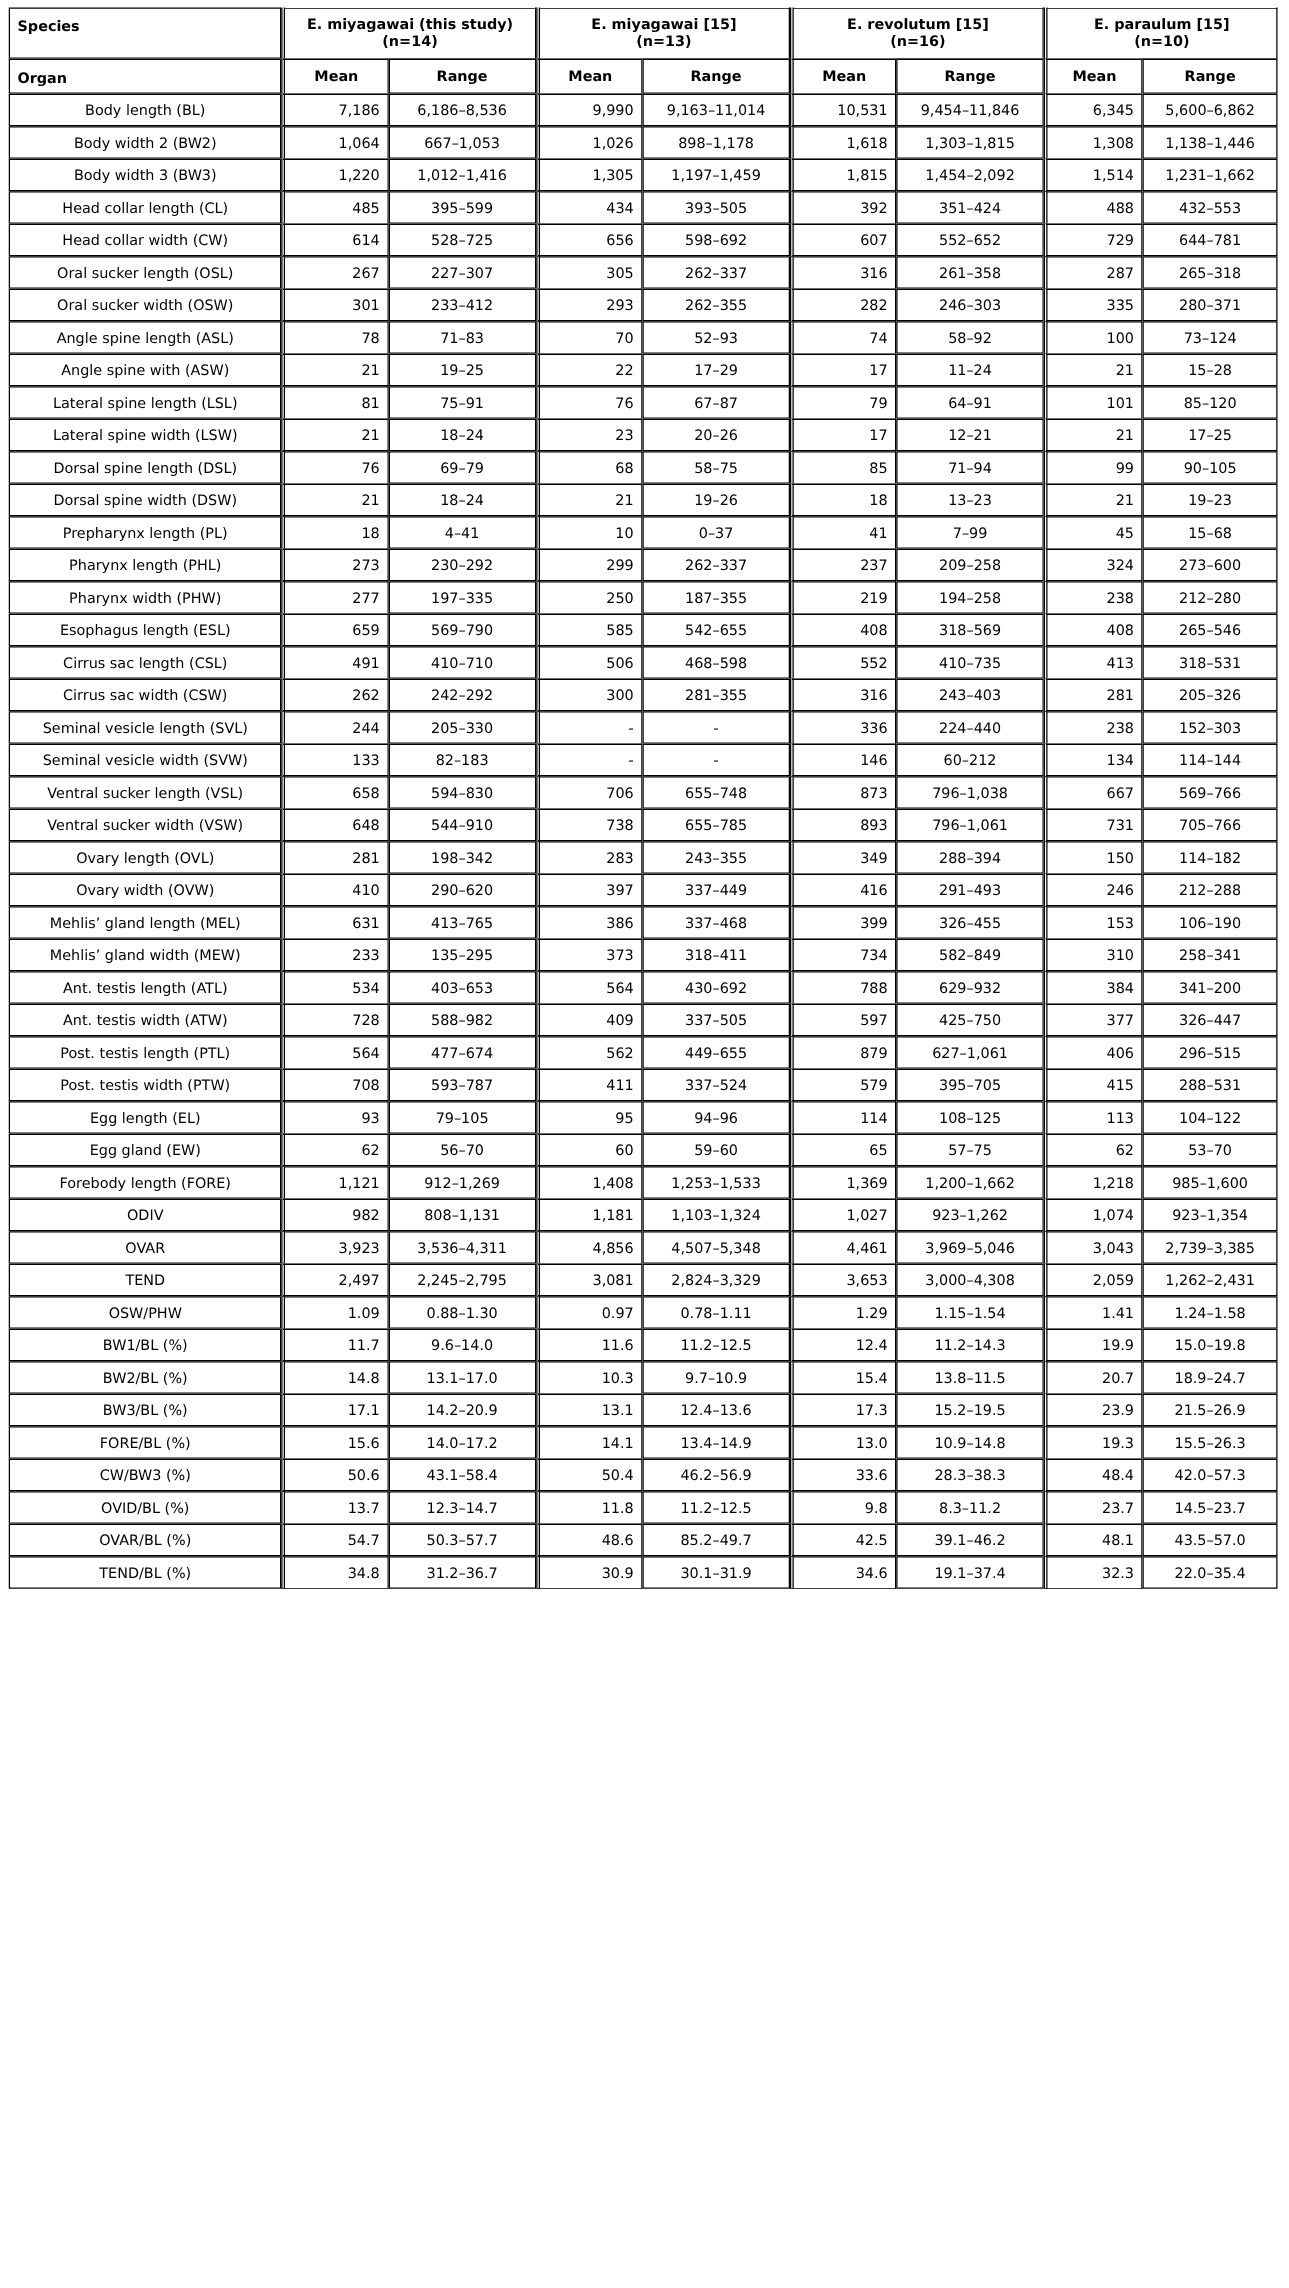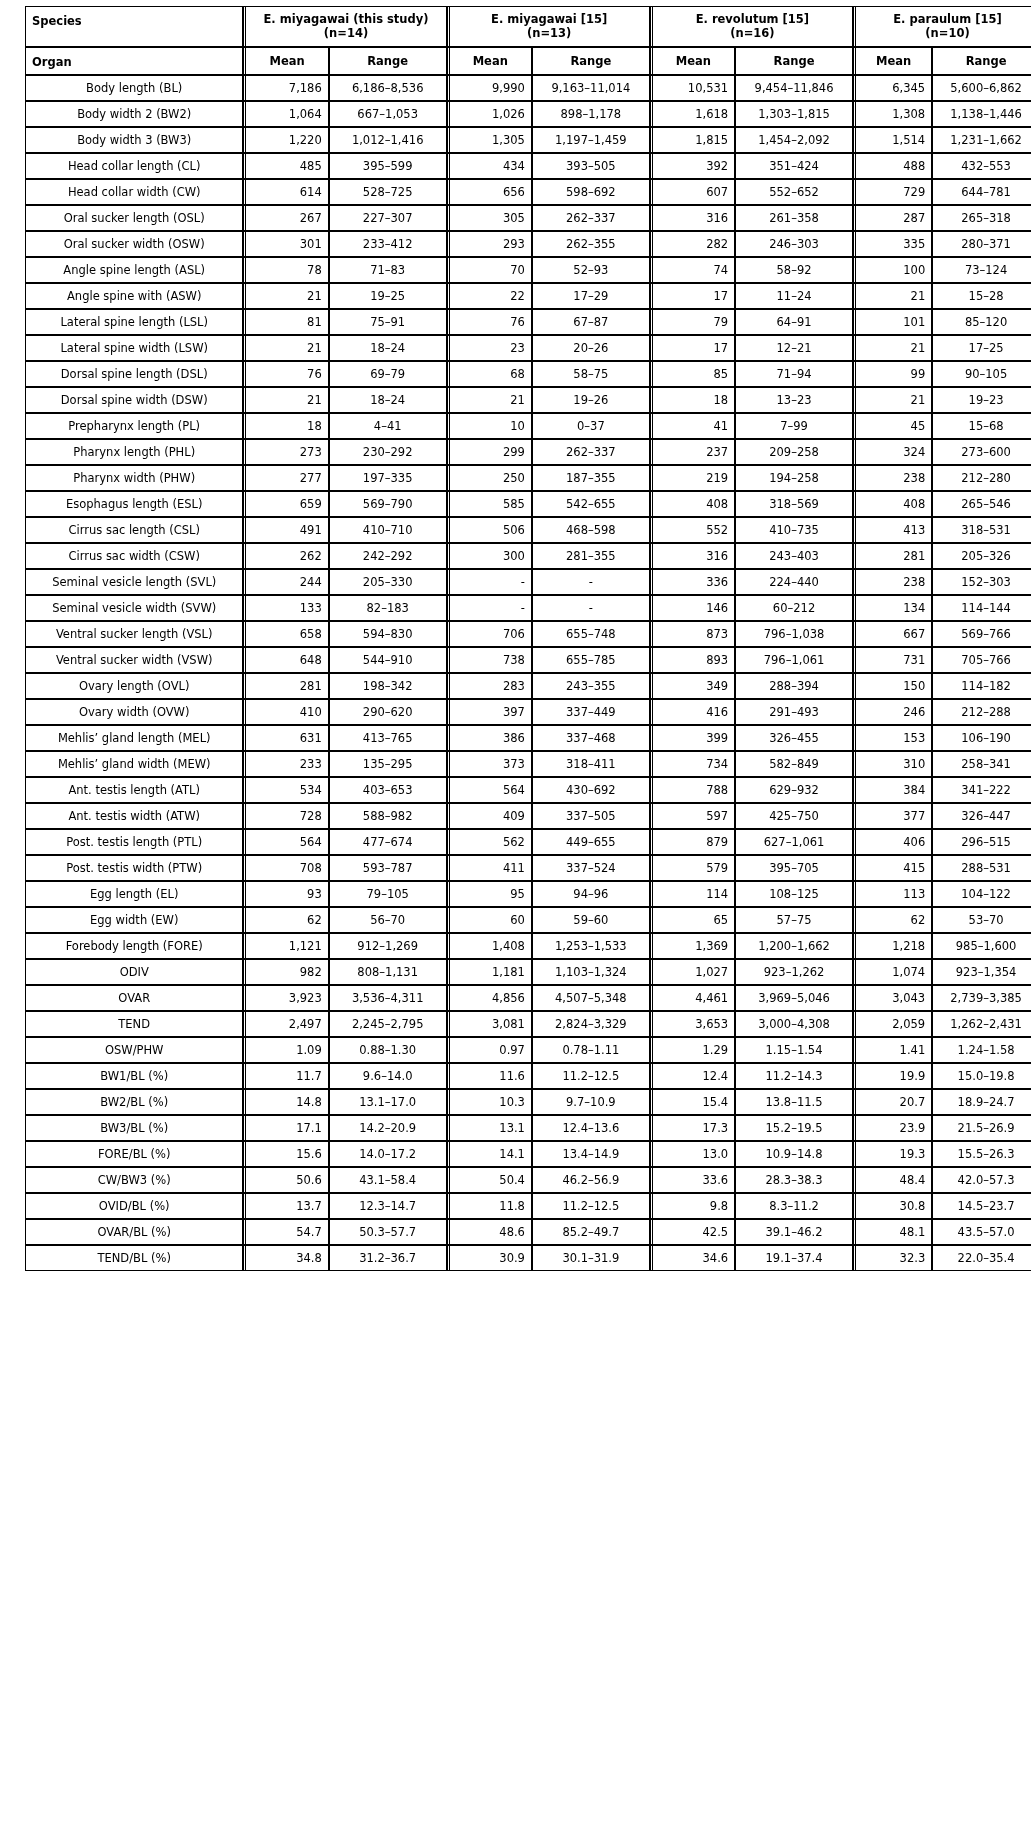--- a/index.html
+++ b/index.html
@@ -8,21 +8,21 @@
     background: #ffffff;
   }
   body {
     width: 1031px;
     font-family: "DejaVu Sans", "Liberation Sans", sans-serif;
     color: #000000;
   }
   .sheet {
     width: 834px;
     box-sizing: border-box;
-    padding: 6px 8px 8px 25px;
+    padding: 6px 8px 8px 7px;
   }
   table.measure-table {
     border-collapse: separate;
     border-spacing: 0;
     width: 1015px;
     table-layout: fixed;
     font-size: 11.5px;
   }
   table.measure-table td,
   table.measure-table th {
@@ -420,21 +420,21 @@
         </tr>
         <tr>
           <td class="organ">Ant. testis length (ATL)</td>
           <td class="mean grp-start">534</td>
           <td class="range">403–653</td>
           <td class="mean grp-start">564</td>
           <td class="range">430–692</td>
           <td class="mean grp-start">788</td>
           <td class="range">629–932</td>
           <td class="mean grp-start">384</td>
-          <td class="range">341–222</td>
+          <td class="range">341–200</td>
         </tr>
         <tr>
           <td class="organ">Ant. testis width (ATW)</td>
           <td class="mean grp-start">728</td>
           <td class="range">588–982</td>
           <td class="mean grp-start">409</td>
           <td class="range">337–505</td>
           <td class="mean grp-start">597</td>
           <td class="range">425–750</td>
           <td class="mean grp-start">377</td>
@@ -467,21 +467,21 @@
           <td class="mean grp-start">93</td>
           <td class="range">79–105</td>
           <td class="mean grp-start">95</td>
           <td class="range">94–96</td>
           <td class="mean grp-start">114</td>
           <td class="range">108–125</td>
           <td class="mean grp-start">113</td>
           <td class="range">104–122</td>
         </tr>
         <tr>
-          <td class="organ">Egg width (EW)</td>
+          <td class="organ">Egg gland (EW)</td>
           <td class="mean grp-start">62</td>
           <td class="range">56–70</td>
           <td class="mean grp-start">60</td>
           <td class="range">59–60</td>
           <td class="mean grp-start">65</td>
           <td class="range">57–75</td>
           <td class="mean grp-start">62</td>
           <td class="range">53–70</td>
         </tr>
         <tr>
@@ -595,21 +595,21 @@
           <td class="range">42.0–57.3</td>
         </tr>
         <tr>
           <td class="organ">OVID/BL (%)</td>
           <td class="mean grp-start">13.7</td>
           <td class="range">12.3–14.7</td>
           <td class="mean grp-start">11.8</td>
           <td class="range">11.2–12.5</td>
           <td class="mean grp-start">9.8</td>
           <td class="range">8.3–11.2</td>
-          <td class="mean grp-start">30.8</td>
+          <td class="mean grp-start">23.7</td>
           <td class="range">14.5–23.7</td>
         </tr>
         <tr>
           <td class="organ">OVAR/BL (%)</td>
           <td class="mean grp-start">54.7</td>
           <td class="range">50.3–57.7</td>
           <td class="mean grp-start">48.6</td>
           <td class="range">85.2–49.7</td>
           <td class="mean grp-start">42.5</td>
           <td class="range">39.1–46.2</td>

